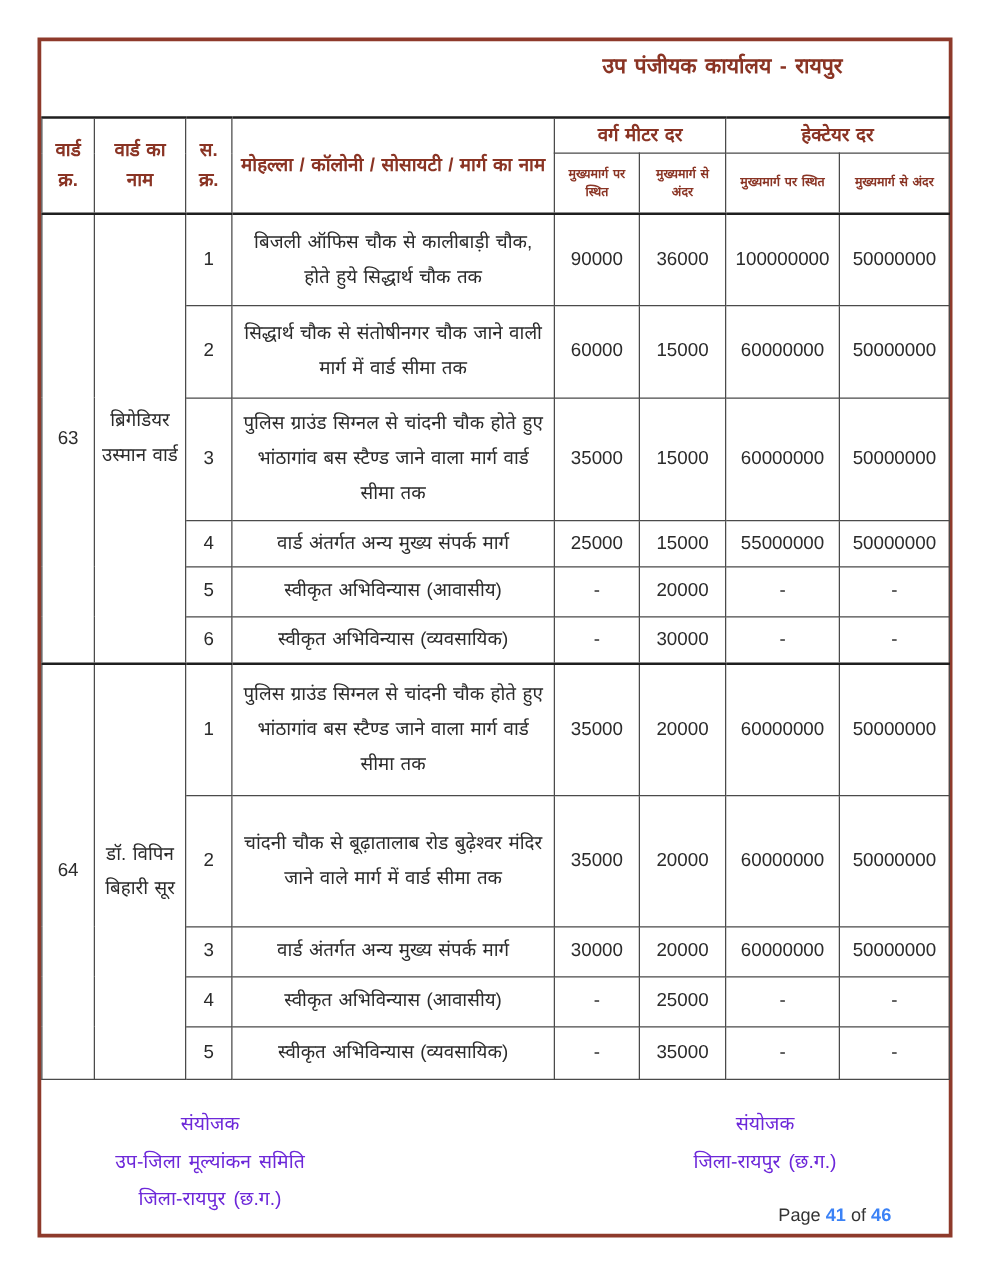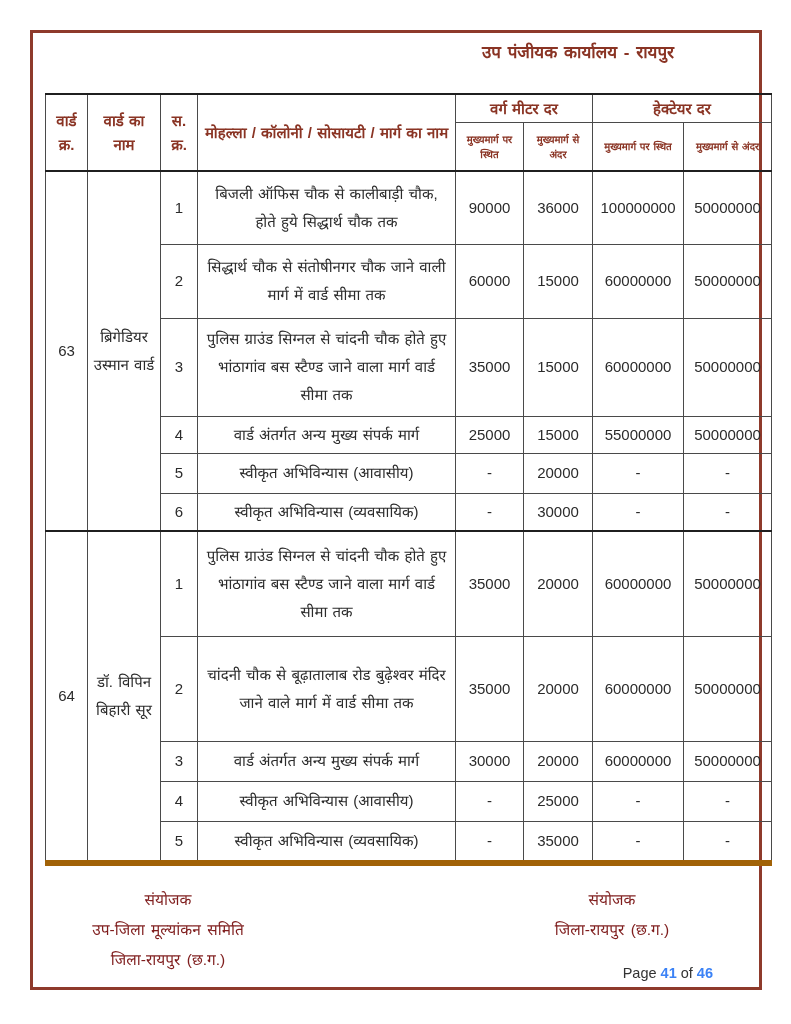--- a/index.html
+++ b/index.html
@@ -13,40 +13,40 @@
   }
   .office-title{
     position:absolute;top:7px;left:400px;width:290px;text-align:center;
     font-size:17px;font-weight:bold;color:var(--maroon-text,#8a3424);word-spacing:2px;
   }
   .year-line{
     position:absolute;top:33px;left:500px;width:200px;text-align:center;
     font-size:16px;font-weight:bold;color:var(--maroon-text,#8a3424);
   }
   table.rate-table{
-    position:absolute;top:60px;left:12px;width:726px;border-collapse:collapse;table-layout:fixed;
-    border-bottom:6px solid #a16207;
+    position:absolute;top:60px;left:0;width:726px;border-collapse:collapse;table-layout:fixed;
+    border-bottom:1px solid #a16207;
   }
   .rate-table th,.rate-table td{
     border:1px solid #4a4a4a;text-align:center;vertical-align:middle;
     padding:1px 4px;word-spacing:1px;
   }
   .rate-table thead th{
     color:var(--maroon-text,#8a3424);font-weight:bold;font-size:15px;line-height:1.55;
     border-top:2px solid #1f1f1f;
   }
   .rate-table thead tr.subhead th{
     font-size:10px;border-top:1px solid #4a4a4a;line-height:1.5;
   }
   .rate-table thead tr.grouphead th.group{height:25px;}
   .rate-table thead tr.subhead th{height:45px;}
   .rate-table td{font-size:15px;color:#2b2b2b;line-height:1.85;}
   .rate-table td.cell-name{padding:2px 8px;}
   .rate-table tr.ward-start td{border-top:2px solid #1f1f1f;}
-  .footer-block{position:absolute;width:230px;text-align:center;font-size:15.5px;color:#7f1d1d;line-height:30px;word-spacing:2px;}
+  .footer-block{position:absolute;width:230px;text-align:center;font-size:15.5px;color:#6d28d9;line-height:30px;word-spacing:2px;}
   .footer-left{top:852px;left:20px;}
   .footer-right{top:852px;left:464px;}
   .page-num{
     position:absolute;top:932px;right:46px;font-size:14.5px;color:#333;
   }
   .page-num b{color:#3b82f6;}
 </style>
 </head>
 <body>
 

